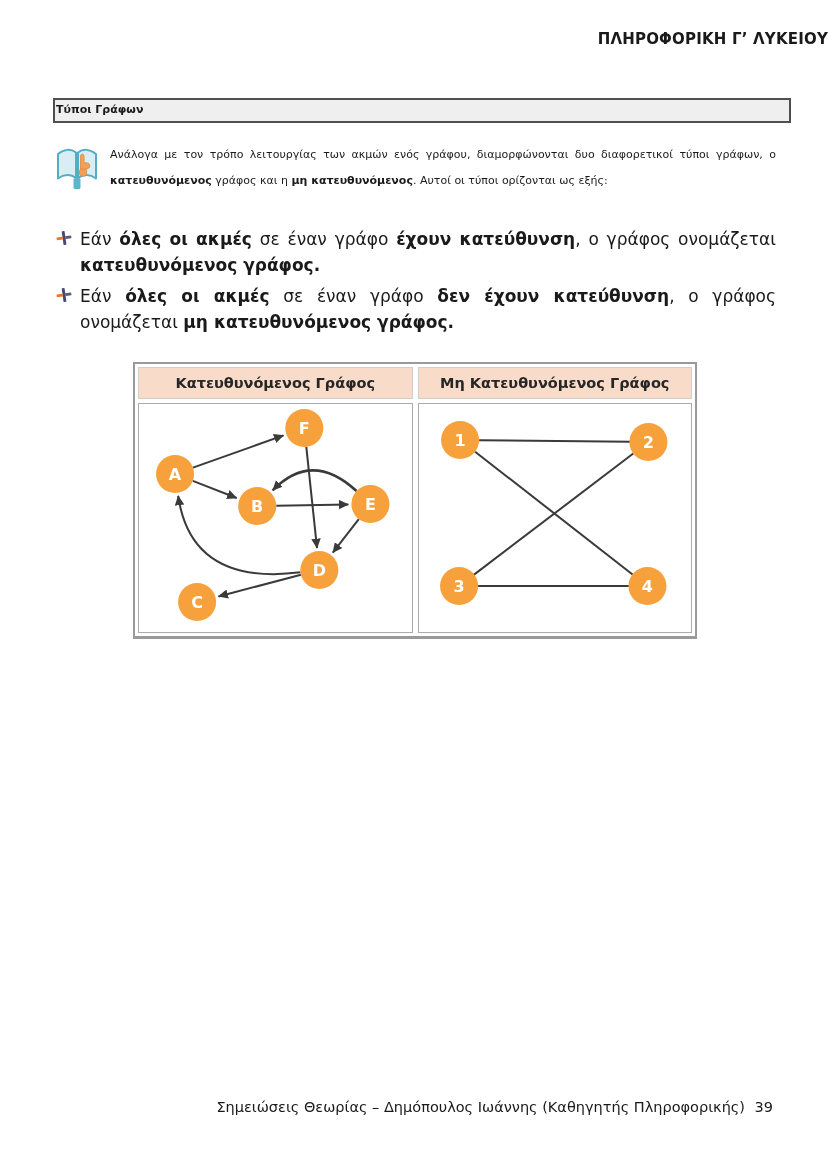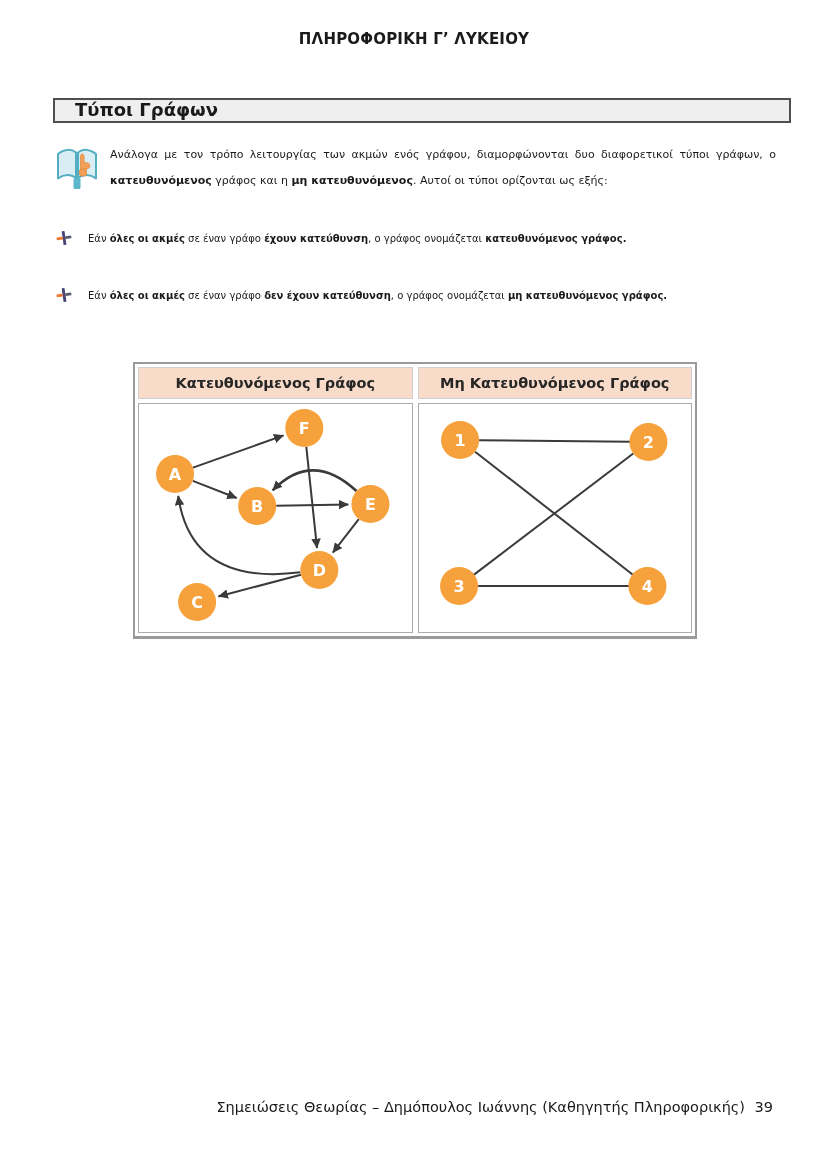--- a/index.html
+++ b/index.html
@@ -2,37 +2,37 @@
 <html><head>
 <meta charset="utf-8">
 <style>
   html,body{margin:0;padding:0;}
   body{
     width:828px;height:1171px;position:relative;background:#ffffff;
     font-family:"DejaVu Sans","Liberation Sans",sans-serif;color:#1a1a1a;
     overflow:hidden;
   }
   .header-title{
-    position:absolute;top:30px;left:0;width:828px;text-align:center;
+    position:absolute;top:30px;left:0;width:828px;text-align:right;
     font-weight:bold;font-size:15px;letter-spacing:0.2px;
   }
   .section-box{
     position:absolute;left:53px;top:98px;width:738px;height:25px;
     border:2px solid #4f4f4f;box-sizing:border-box;
-    font-weight:bold;font-size:18px;line-height:20px;padding-left:20px;
+    font-weight:bold;font-size:11px;line-height:20px;padding-left:1px;
   }
   .intro-icon{position:absolute;left:55px;top:142px;width:44px;height:52px;}
   .intro-text{
     position:absolute;left:110px;top:142px;width:666px;
     font-size:11px;line-height:25.5px;text-align:justify;
   }
   .bullet-icon{position:absolute;left:56px;width:16px;height:16px;}
   .bullet-text{
-    position:absolute;left:88px;width:696px;
-    font-size:10px;line-height:26px;text-align:justify;
+    position:absolute;left:80px;width:696px;
+    font-size:17px;line-height:26px;text-align:justify;
   }
   #bullet-icon-0{top:230px;}
   #bullet-text-0{top:226px;}
   #bullet-icon-1{top:287px;}
   #bullet-text-1{top:283px;}
   .figure{
     position:absolute;left:133px;top:362px;width:564px;
     background:#ffffff;border:2px solid #9a9a9a;border-bottom-width:3px;
     padding:3px;box-sizing:border-box;
   }

